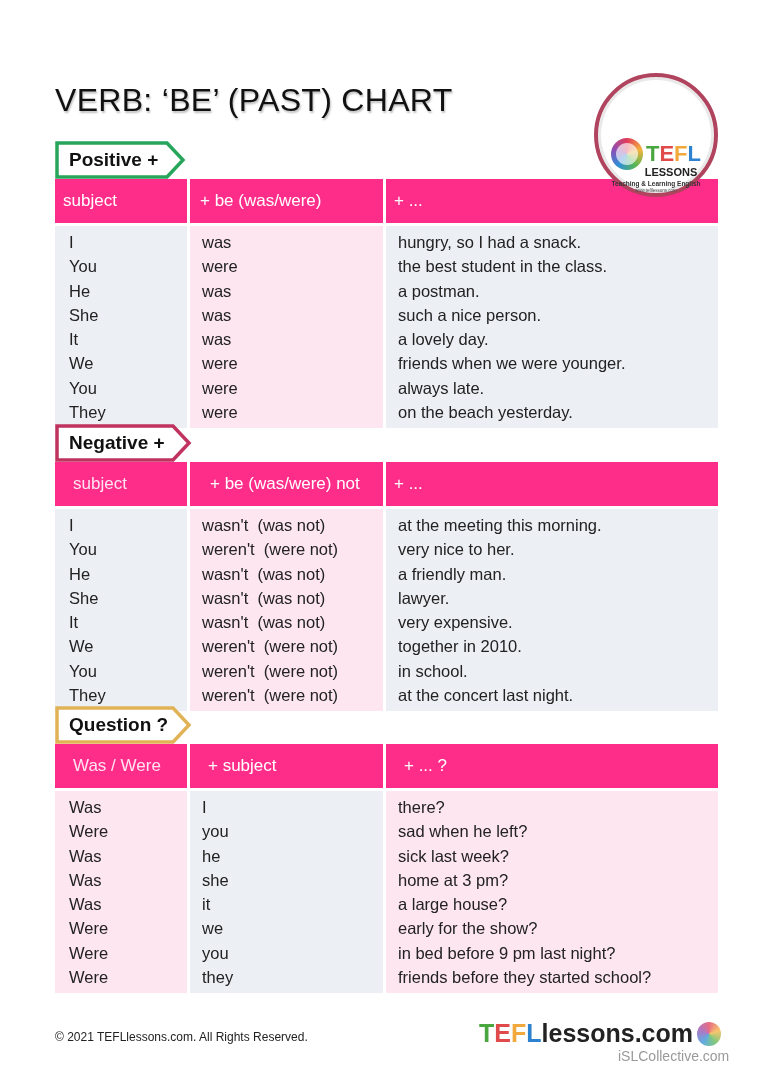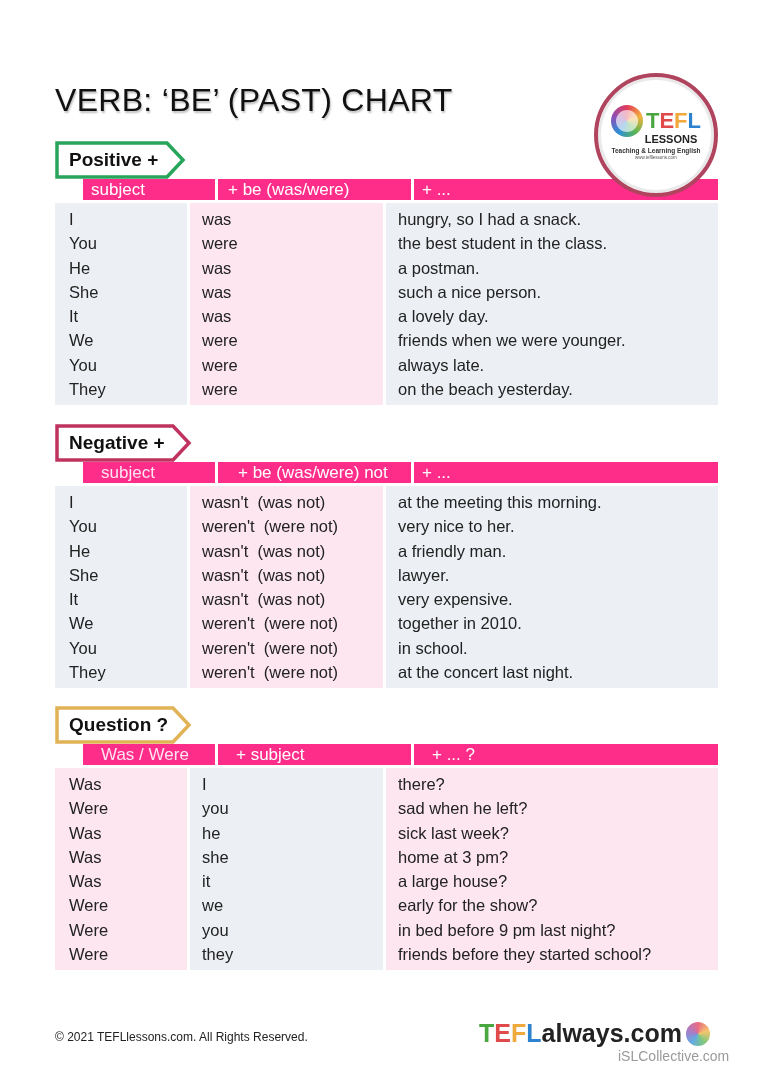--- a/index.html
+++ b/index.html
@@ -20,21 +20,21 @@
       text-shadow: 1px 2px 2px rgba(0,0,0,0.25);
     }
 
     
     .logo-badge {
       position: absolute; left: 594px; top: 73px;
       width: 124px; height: 124px; border-radius: 50%;
       background: #ffffff;
       border: 4px solid #b0445f;
       box-shadow: 0 0 0 3px #e9e9e9 inset;
-      display: flex; flex-direction: column; align-items: center; justify-content: center;
+      display: flex; flex-direction: column; align-items: center; justify-content: flex-end;
       z-index: 3;
     }
     .logo-row { display: flex; align-items: center; gap: 3px; margin-top: -6px; }
     .globe {
       width: 32px; height: 32px; border-radius: 50%;
       background: conic-gradient(#e23b5a, #f3b23c, #56b653, #2e8fd8, #8c4fb5, #e23b5a);
       position: relative;
     }
     .globe::after {
       content: ""; position: absolute; left: 5px; top: 5px; width: 22px; height: 22px;
@@ -59,21 +59,21 @@
     .tab svg { position: absolute; left: 0; top: 0; }
     .tab span {
       position: relative; padding-left: 14px;
       font-weight: bold; font-size: 19px; color: #111;
     }
 
     
     .table {
       position: absolute; left: 55px; width: 663px;
     }
-    .thead { display: flex; height: 21px; gap: 3px; margin-left: 28px; }
+    .thead { display: flex; height: 44px; gap: 3px; }
     .th {
       background: #ff2d8a;
       color: #ffffff;
       font-size: 17px;
       display: flex; align-items: center;
       padding-left: 8px;
     }
     .th.soft { color: #ffe3f0; }
     .c1 { width: 132px; }
     .c2 { width: 193px; }
@@ -264,19 +264,19 @@
     </div>
   </div>
 
   <div class="footer-copy">© 2021 TEFLlessons.com. All Rights Reserved.</div>
 
   <div class="footer-logo">
     <span style="color:#4aa63f">T</span>
       <span style="color:#e04a4a">E</span>
       <span style="color:#f2a93b">F</span>
       <span style="color:#2d82cf">L</span>
-      <span class="rest">always.com</span>
+      <span class="rest">lessons.com</span>
     <span class="footer-globe"></span>
   </div>
 
   <div class="watermark">iSLCollective.com</div>
 
 </div>
 
 </body></html>

